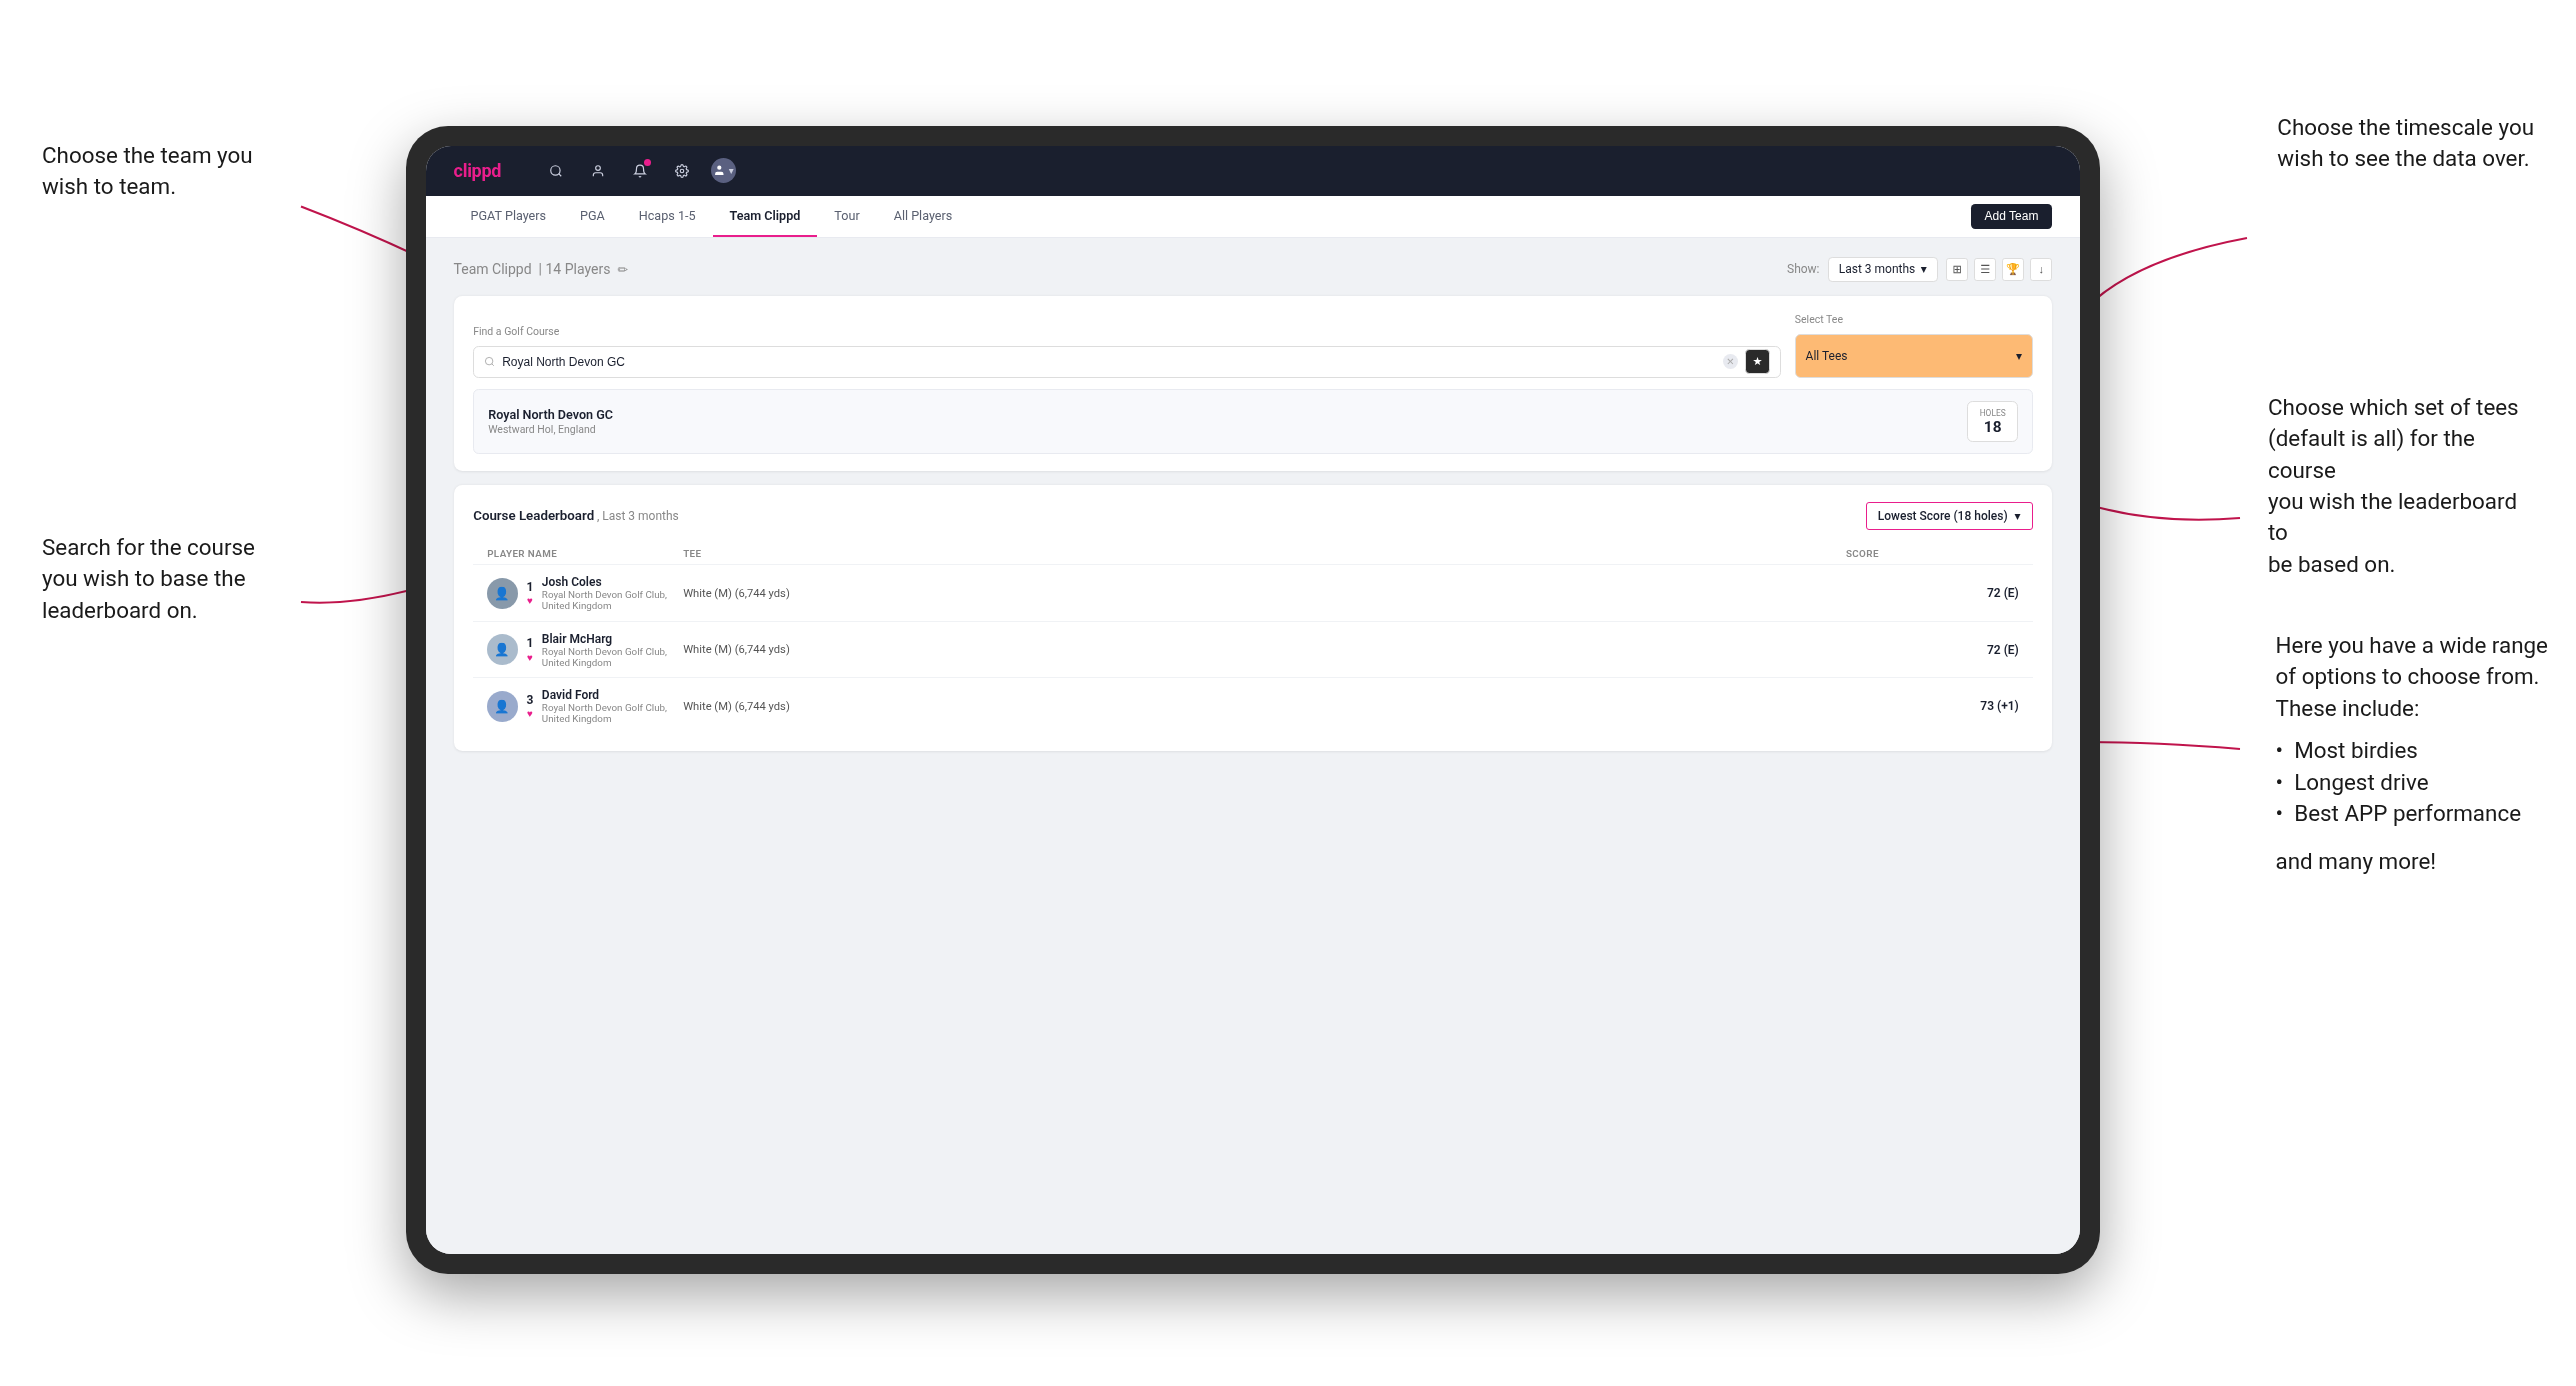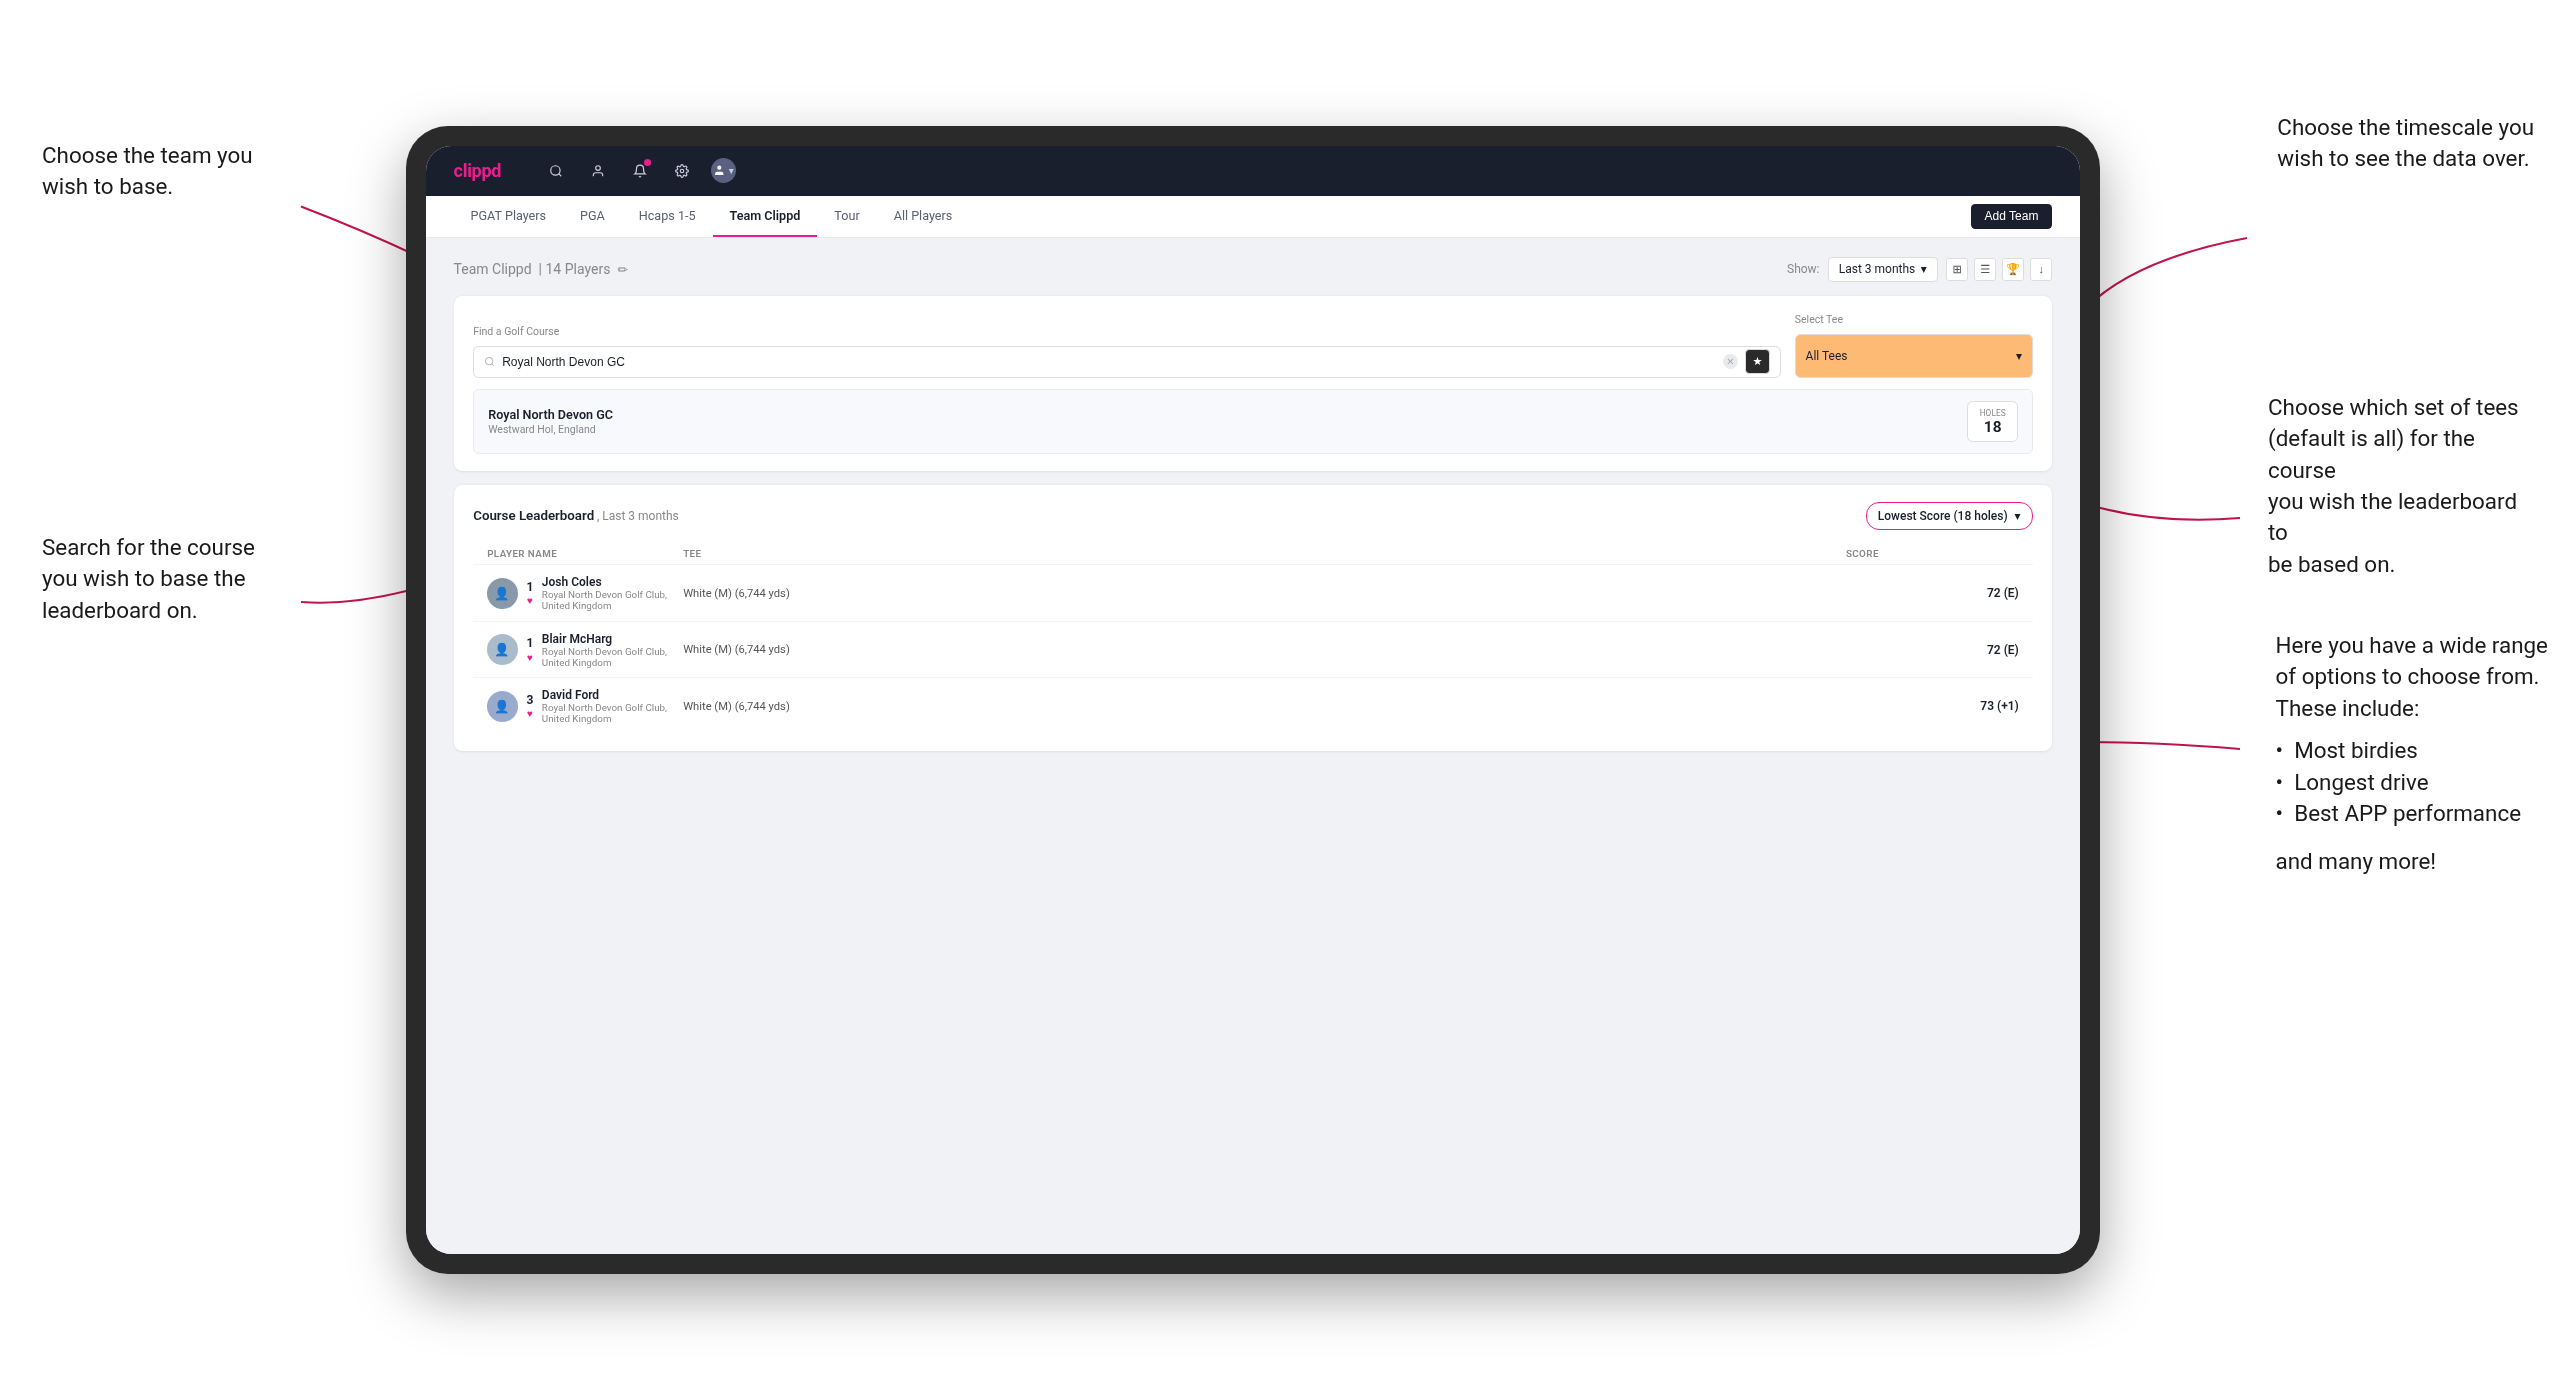--- a/index.html
+++ b/index.html
@@ -412,21 +412,21 @@
 
     .leaderboard-subtitle {
       font-size: 12px;
       color: #888;
       font-weight: 400;
       margin-top: 18px;
     }
 
     .score-type-dropdown {
       border: 1.4px solid #e91e8c;
-      border-radius: 13px;
+      border-radius: 3px;
       padding: 5.6px 11.2px;
       font-size: 12px;
       color: #1a1f2e;
       background: #fff;
       cursor: pointer;
       display: flex;
       align-items: center;
       gap: 7px;
       font-weight: 500;
     }
@@ -514,21 +514,21 @@
       font-weight: 600;
       color: #1a1f2e;
       text-align: right;
     }
   </style>
 </head>
 <body>
 
 <div class="annotation" style="left: 42px; top: 140px;">
   <span>Choose the team you</span><br>
-  <span>wish to base.</span>
+  <span>wish to team.</span>
 </div>
 
 <div class="annotation" style="left: 42px; top: 532px;">
   <span>Search for the course</span><br>
   <span>you wish to base the</span><br>
   <span>leaderboard on.</span>
 </div>
 
 <div class="annotation annotation-right" style="right: 42px; top: 112px;">
   <span>Choose the timescale you</span><br>

